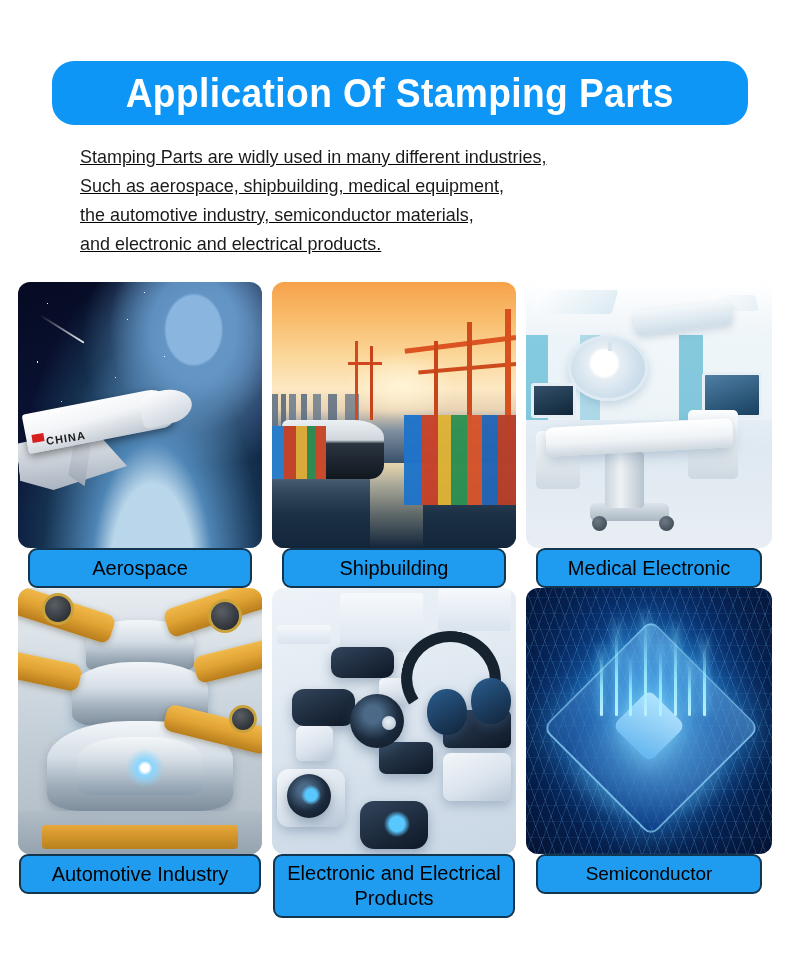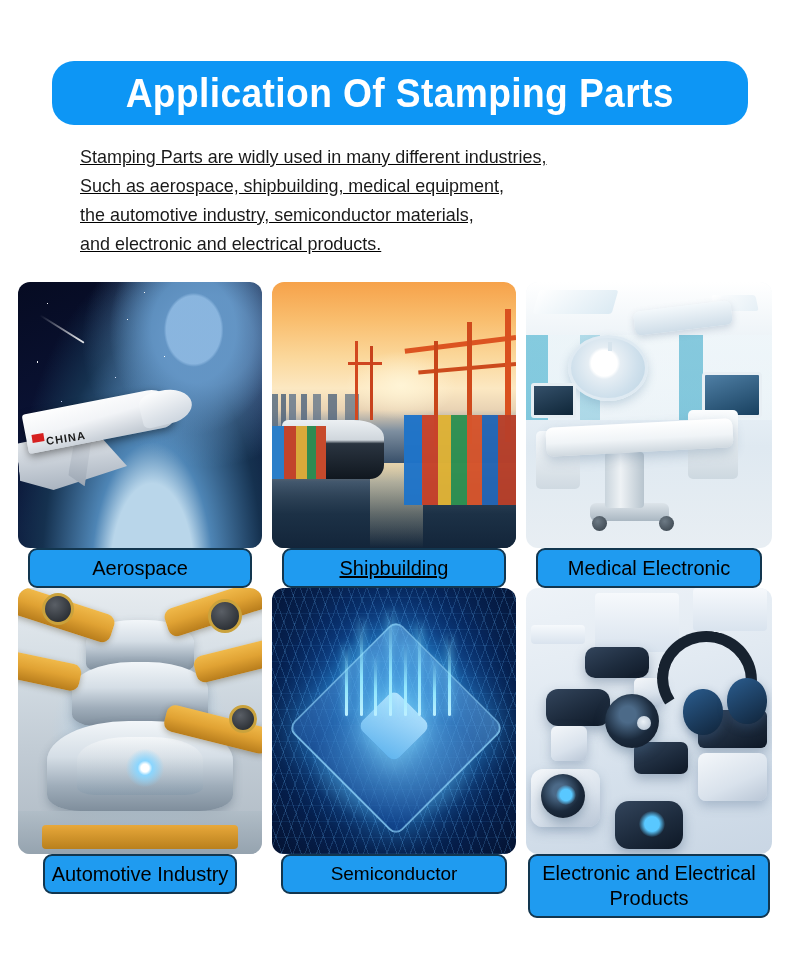--- a/index.html
+++ b/index.html
@@ -84,31 +84,31 @@
     text-align:center;
     padding:6px 14px;
     box-sizing:border-box;
     white-space:nowrap;
     display:flex;
     align-items:center;
     justify-content:center;
     min-height:36px;
   }
   .pill.w-a{ width:224px; }
-  .pill.w-b{ width:224px;text-decoration:underline; }
+  .pill.w-b{ width:224px; }
   .pill.w-c{ width:226px; }
   .pill.w-auto{ width:226px; font-size:19px; }
   .pill.two-line{
     white-space:normal;
     line-height:25px;
     padding:5px 10px;
     min-height:56px;
     width:242px;
   }
-  .pill.wide{ width:194px; }
+  .pill.wide{ width:242px; }
 
   
   .p-space{
     background:
       radial-gradient(circle at 78% 22%, rgba(120,170,220,0.55) 0 16%, rgba(0,0,0,0) 45%),
       radial-gradient(ellipse at 72% 18%, #9fc3e2 0 11%, #4a7ba8 12% 17%, rgba(10,20,45,0) 34%),
       radial-gradient(ellipse at 55% 110%, #b9d6ea 0 22%, #4e85b5 32%, #15314f 58%, rgba(5,10,28,0) 76%),
       linear-gradient(160deg,#060b22 0%,#0a1233 40%,#0d1c3f 70%,#0a1430 100%);
   }
   .stars{
@@ -558,68 +558,68 @@
       <div class="weld-spark layer"></div>
       <div class="auto-floor layer"></div>
       <div class="auto-rail layer"></div>
     </div>
     <div class="cap-wrap">
       <div class="pill wide">Automotive Industry</div>
     </div>
   </div>
 
   <div class="cell">
+    <div class="photo p-elec">
+      <div class="elec-bg-block layer" style="left:28%;top:2%;width:34%;height:22%;"></div>
+      <div class="elec-bg-block layer" style="right:2%;top:0%;width:30%;height:16%;"></div>
+      <div class="elec-bg-block layer" style="left:2%;top:14%;width:22%;height:7%;"></div>
+
+      <div class="gadget layer" style="left:24%;top:22%;width:26%;height:12%;"></div>
+      <div class="gadget layer" style="left:8%;top:38%;width:26%;height:14%;border-radius:12px;"></div>
+      <div class="gadget light layer" style="left:10%;top:52%;width:15%;height:13%;border-radius:6px;"></div>
+      <div class="gadget layer" style="left:44%;top:58%;width:22%;height:12%;border-radius:7px;"></div>
+      <div class="gadget light layer" style="left:44%;top:34%;width:12%;height:10%;border-radius:5px;"></div>
+      <div class="gadget light layer" style="left:2%;top:68%;width:28%;height:22%;border-radius:12px;"></div>
+      <div class="gadget layer" style="left:36%;top:80%;width:28%;height:18%;border-radius:14px;"></div>
+      <div class="gadget layer" style="right:2%;top:46%;width:28%;height:14%;border-radius:6px;"></div>
+      <div class="gadget light layer" style="right:2%;top:62%;width:28%;height:18%;border-radius:8px;"></div>
+
+      <div class="disc layer" style="left:32%;top:40%;width:54px;height:54px;">
+      </div>
+      <div class="disc-inner layer" style="left:45%;top:48%;width:14px;height:14px;"></div>
+      <div class="disc layer" style="left:6%;top:70%;width:44px;height:44px;"></div>
+
+      <div class="headphone-band layer"></div>
+      <div class="ear-cup layer" style="right:20%;top:38%;"></div>
+      <div class="ear-cup layer" style="right:2%;top:34%;"></div>
+
+      <div class="blue-accent layer" style="left:46%;top:84%;width:26px;height:26px;"></div>
+      <div class="blue-accent layer" style="left:12%;top:74%;width:20px;height:20px;"></div>
+    </div>
+    <div class="cap-wrap">
+      <div class="pill two-line">
+        <span>Electronic and
+Electrical Products</span>
+      </div>
+    </div>
+  </div>
+
+  <div class="cell">
     <div class="photo p-chip">
       <div class="pcb-lines layer"></div>
       <div class="chip-glow layer"></div>
       <div class="chip-plate layer"></div>
       <div class="chip-core layer"></div>
       <div class="beam layer" style="left:30%;height:70px;"></div>
       <div class="beam layer" style="left:36%;height:96px;"></div>
       <div class="beam layer" style="left:42%;height:62px;"></div>
       <div class="beam layer" style="left:48%;height:104px;"></div>
       <div class="beam layer" style="left:54%;height:74px;"></div>
       <div class="beam layer" style="left:60%;height:92px;"></div>
       <div class="beam layer" style="left:66%;height:58px;"></div>
       <div class="beam layer" style="left:72%;height:80px;"></div>
     </div>
     <div class="cap-wrap">
       <div class="pill w-auto">Semiconductor</div>
     </div>
   </div>
 
-  <div class="cell">
-    <div class="photo p-elec">
-      <div class="elec-bg-block layer" style="left:28%;top:2%;width:34%;height:22%;"></div>
-      <div class="elec-bg-block layer" style="right:2%;top:0%;width:30%;height:16%;"></div>
-      <div class="elec-bg-block layer" style="left:2%;top:14%;width:22%;height:7%;"></div>
-
-      <div class="gadget layer" style="left:24%;top:22%;width:26%;height:12%;"></div>
-      <div class="gadget layer" style="left:8%;top:38%;width:26%;height:14%;border-radius:12px;"></div>
-      <div class="gadget light layer" style="left:10%;top:52%;width:15%;height:13%;border-radius:6px;"></div>
-      <div class="gadget layer" style="left:44%;top:58%;width:22%;height:12%;border-radius:7px;"></div>
-      <div class="gadget light layer" style="left:44%;top:34%;width:12%;height:10%;border-radius:5px;"></div>
-      <div class="gadget light layer" style="left:2%;top:68%;width:28%;height:22%;border-radius:12px;"></div>
-      <div class="gadget layer" style="left:36%;top:80%;width:28%;height:18%;border-radius:14px;"></div>
-      <div class="gadget layer" style="right:2%;top:46%;width:28%;height:14%;border-radius:6px;"></div>
-      <div class="gadget light layer" style="right:2%;top:62%;width:28%;height:18%;border-radius:8px;"></div>
-
-      <div class="disc layer" style="left:32%;top:40%;width:54px;height:54px;">
-      </div>
-      <div class="disc-inner layer" style="left:45%;top:48%;width:14px;height:14px;"></div>
-      <div class="disc layer" style="left:6%;top:70%;width:44px;height:44px;"></div>
-
-      <div class="headphone-band layer"></div>
-      <div class="ear-cup layer" style="right:20%;top:38%;"></div>
-      <div class="ear-cup layer" style="right:2%;top:34%;"></div>
-
-      <div class="blue-accent layer" style="left:46%;top:84%;width:26px;height:26px;"></div>
-      <div class="blue-accent layer" style="left:12%;top:74%;width:20px;height:20px;"></div>
-    </div>
-    <div class="cap-wrap">
-      <div class="pill two-line">
-        <span>Electronic and
-Electrical Products</span>
-      </div>
-    </div>
-  </div>
-
 </div>
 
 </body></html>

